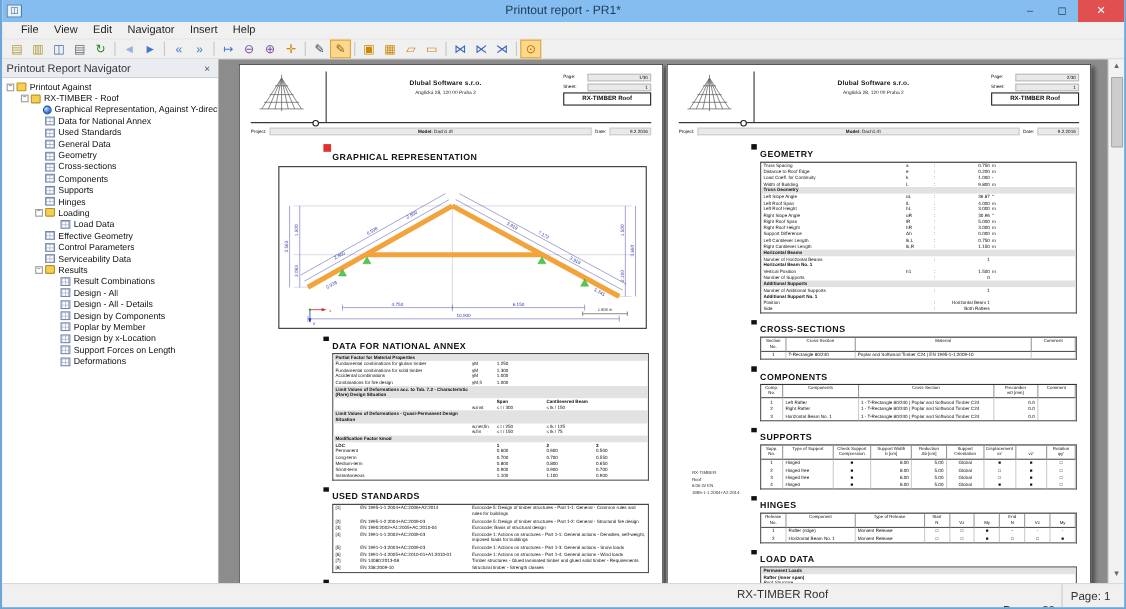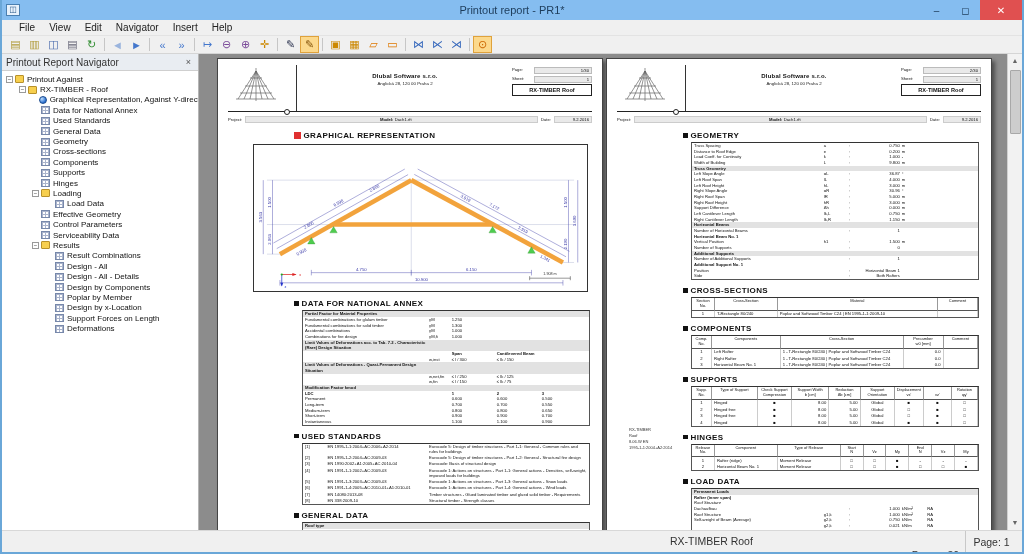--- a/index.html
+++ b/index.html
@@ -66,22 +66,22 @@
   .ph-rule { position:relative; border-top:1px solid #222; margin:0 10px; }
   .ph-circ { position:absolute; left:56px; top:-3.5px; width:6px; height:6px; border:0.8px solid #222;
              border-radius:50%; background:#fff; }
   .ph-proj { display:flex; align-items:center; margin:3px 10px 0 10px; font-size:4.2px; height:8px; }
   .ph-projfield { flex:1; background:#e9e9e9; border:0.5px solid #ccc; margin:0 3px; height:7px;
                   display:flex; align-items:center; }
   .ph-model { margin-left:46%; }
   .ph-date { width:38px; background:#e9e9e9; border:0.5px solid #ccc; text-align:right; padding-right:2px; margin-left:3px; }
   
   .sec { margin:6px 12px 0 84px; position:relative; }
-  .shead { display:flex; align-items:center; font-size:8px; font-weight:bold; letter-spacing:.4px;
-           color:#111; margin-bottom:2px; }
+  .shead { display:flex; font-size:8px; font-weight:bold; letter-spacing:.4px;
+           color:#111; margin-bottom:2px;flex-direction:column; }
   .sq { width:4.5px; height:4.5px; background:#111; margin:0 3px 0 -8px; flex:none; }
   .sq.red { width:6.5px; height:6.5px; background:#e03030; }
   .tbl { border:0.6px solid #555; border-top:1px solid #333; }
   .prow { display:grid; grid-template-columns:46% 9% 3% 15% 9% 18%; line-height:1.35; padding:0 2px; }
   .prow .v { text-align:right; } .prow .u { padding-left:2px; }
   .prow.grp { background:#e2e2e2; font-weight:bold; }
   .prow.sub { font-weight:bold; }
   .prow.sub2 { font-style:italic; }
   .arow { display:grid; grid-template-columns:44% 8% 16% 16% 16%; line-height:1.35; padding:0 2px; }
   .arow.grp { background:#e2e2e2; font-weight:bold; }

